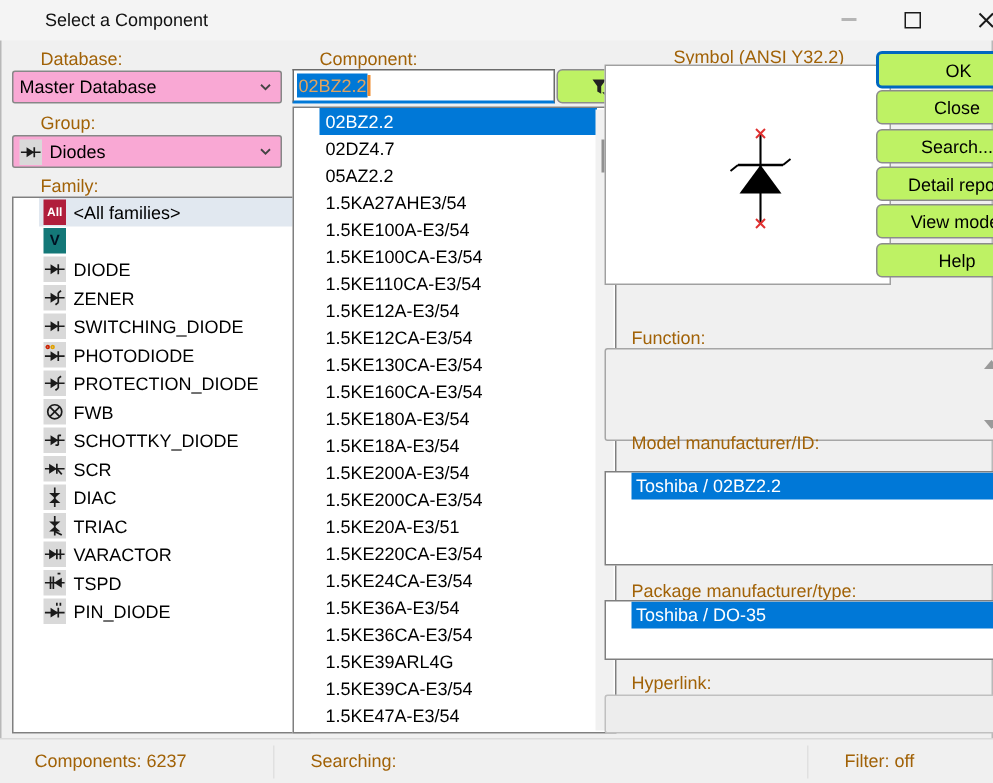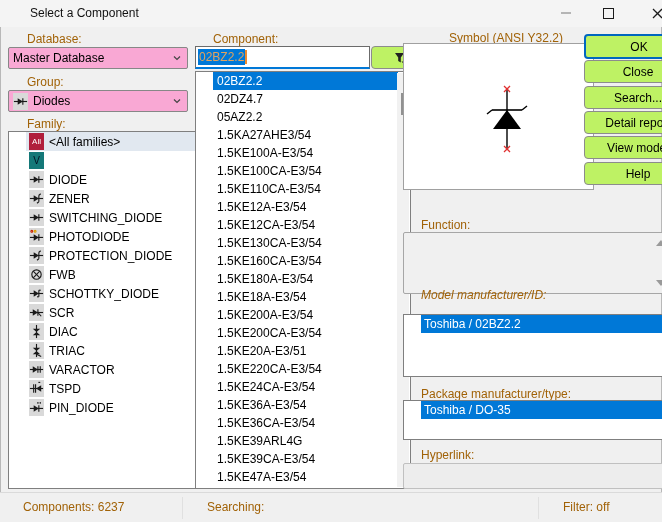--- a/index.html
+++ b/index.html
@@ -12,21 +12,21 @@
   .wbtn{width:40px;height:26px;top:0;display:flex;align-items:center;justify-content:center;}
   
   .lab{font-size:12px;color:#a16207;white-space:nowrap;}
   
   .dd{background:#f9a8d4;border:1px solid #878787;border-radius:2px;display:flex;align-items:center;padding:0 4px;gap:5px;}
   .chev{margin-left:auto;}
   
   .listbox{background:#fff;border:1px solid #7f7f7f;overflow:hidden;}
   .fam-row{height:19px;display:flex;align-items:center;gap:5px;padding-left:3px;white-space:nowrap;}
   .fam-row.sel{background:#e1e8f0;}
-  .fic{width:15px;height:17px;flex:0 0 15px;background:#d9d9d9;display:flex;align-items:center;justify-content:center;font-weight:normal;}
+  .fic{width:15px;height:17px;flex:0 0 15px;background:#d9d9d9;display:flex;align-items:center;justify-content:center;font-weight:bold;}
   .fic svg{width:15px;height:15px;display:block;}
   .fi line,.fi polyline,.fi circle,.fi path{stroke:#1a1a1a;stroke-width:1.2;fill:none;}
   .fi polygon{fill:#1a1a1a;}
   .fic.all{background:#b01e3c;color:#fff;font-size:8px;}
   .fic.virt{background:#147878;color:#012;font-size:10px;}
   .comp-row{height:18px;line-height:18px;padding-left:4px;font-size:12px;white-space:nowrap;}
   .comp-row.sel{background:#0078d7;color:#fff;margin-right:12px;}
   
   .btn{background:#bef264;border:1px solid #8c8c8c;border-radius:4px;font-size:12px;display:flex;align-items:center;justify-content:center;cursor:default;}
   .btn.default{border:2px solid #0067c0;}
@@ -325,21 +325,21 @@
       <span>Help</span>
     </div>
 
   <div class="abs lab" style="left:404px;top:218px;">Function:</div>
   <div id="func-box" class="abs" style="left:403px;top:232px;width:251px;height:60px;">
     <span></span>
     <div class="arrow-up" style="position:absolute;right:6px;top:7px;"></div>
     <div class="arrow-dn" style="position:absolute;right:6px;bottom:7px;"></div>
   </div>
 
-  <div class="abs lab" style="left:404px;top:288px;font-style:italic;">Model manufacturer/ID:</div>
+  <div class="abs lab" style="left:404px;top:288px;">Model manufacturer/ID:</div>
   <div class="abs listbox" style="left:403px;top:314px;width:251px;height:61px;">
     <div class="selrow">Toshiba / 02BZ2.2</div>
   </div>
 
   <div class="abs lab" style="left:404px;top:387px;">Package manufacturer/type:</div>
   <div class="abs listbox" style="left:403px;top:400px;width:251px;height:38px;">
     <div class="selrow">Toshiba / DO-35</div>
   </div>
 
   <div class="abs lab" style="left:404px;top:448px;">Hyperlink:</div>

